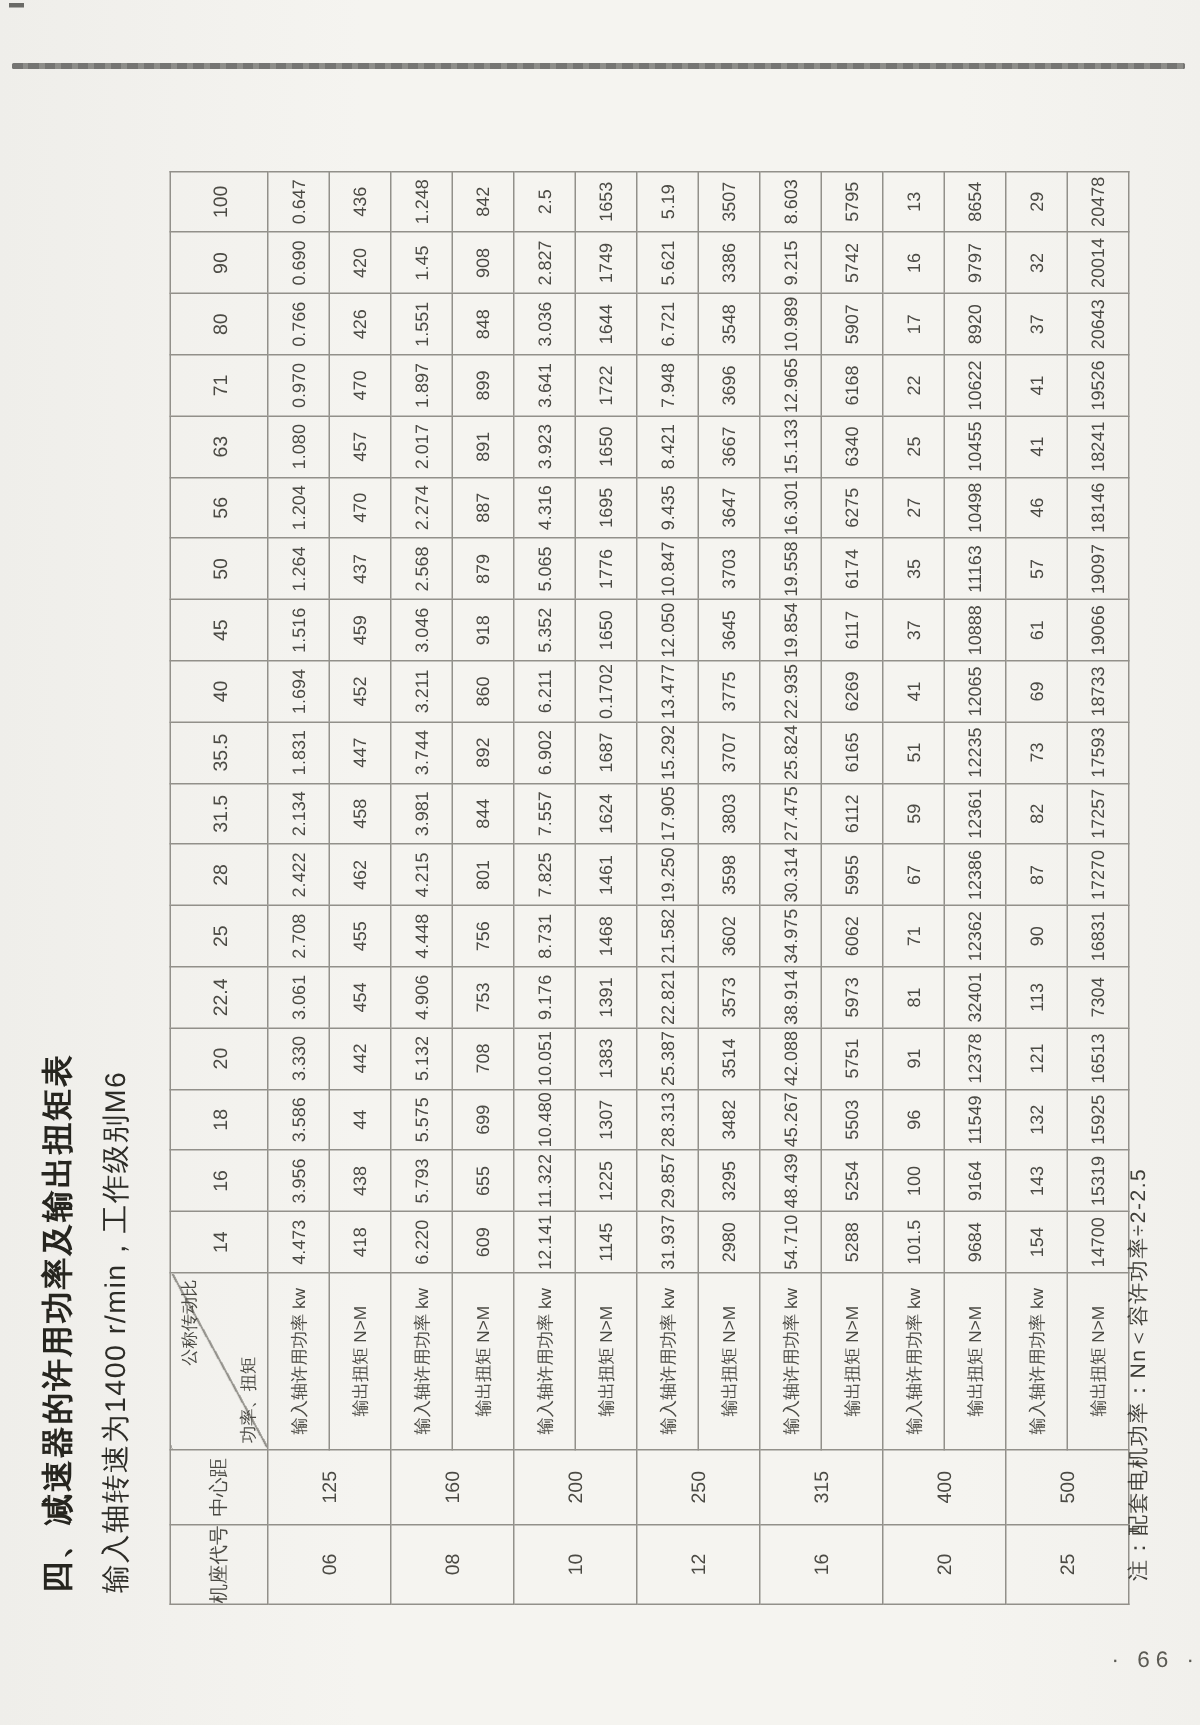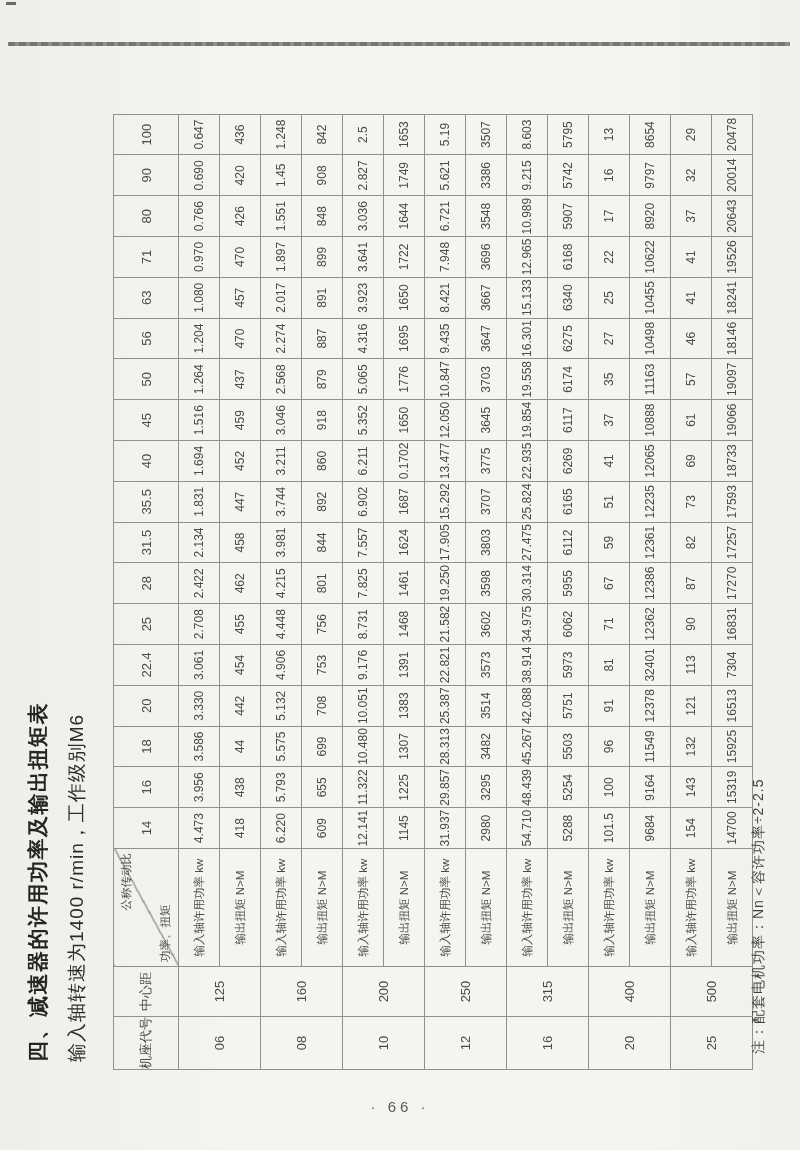--- a/index.html
+++ b/index.html
@@ -49,21 +49,21 @@
       #92908a calc(50% + 0.7px),
       transparent calc(50% + 0.7px));
   }
   th.corner .t{position:absolute;top:5px;right:4px;font-size:11.5px;}
   th.corner .b{position:absolute;bottom:5px;left:4px;font-size:11.5px;}
   .doc-note{
     position:absolute;left:96px;top:750px;font-size:14px;color:#403f39;
     letter-spacing:1px;white-space:nowrap;
   }
   .page-number{
-    position:absolute;left:0;right:0;top:1098px;text-align:center;
+    position:absolute;left:0;right:0;top:1098px;text-align:right;
     font-size:15px;color:#5b5a53;letter-spacing:4px;
   }
 </style>
 </head>
 <body>
 
 <div class="paper-texture"></div>
 <div class="scan-dot"></div>
 <div class="scan-line"></div>
 

